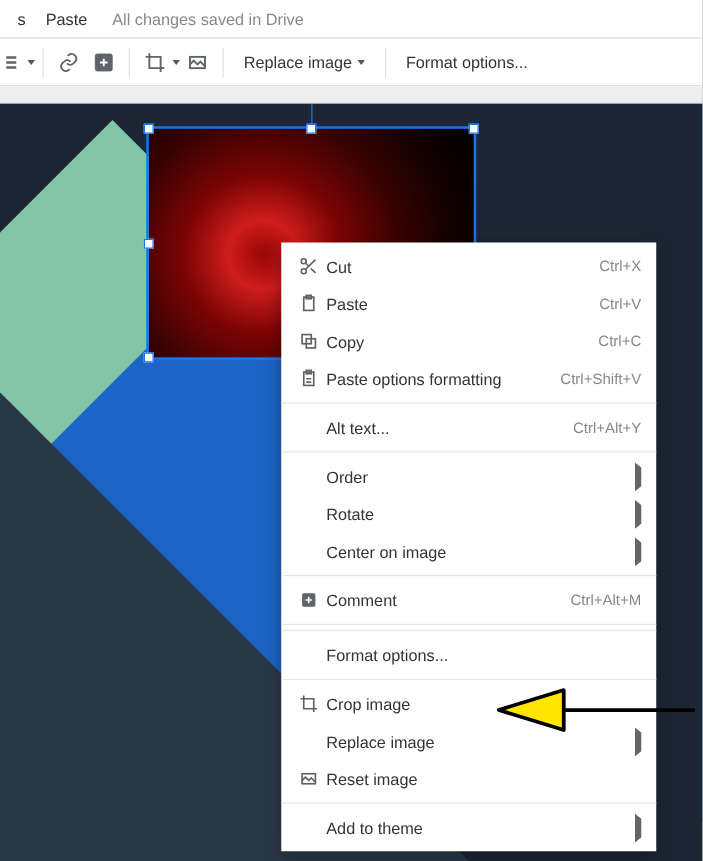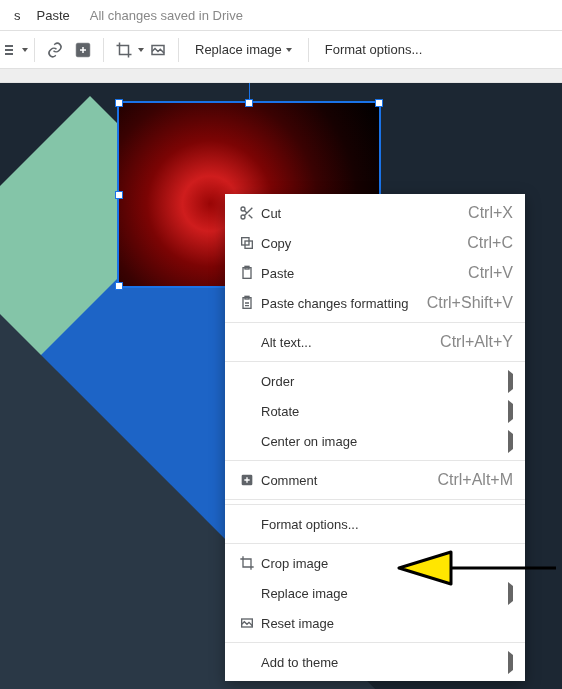--- a/index.html
+++ b/index.html
@@ -102,21 +102,21 @@
     color: #333;
     padding: 4px 0;
   }
   .ctxmenu .row {
     display: flex; align-items: center;
     height: 30px;
     padding: 0 12px 0 8px;
   }
   .ctxmenu .icon-slot { width: 28px; display:flex; align-items:center; justify-content:center; color:#5f6368; }
   .ctxmenu .label { flex: 1; }
-  .ctxmenu .shortcut { color: #888; font-size: 16px; }
+  .ctxmenu .shortcut { color: #888; font-size: 12px; }
   .ctxmenu .sub { color: #888; }
   .ctxmenu .divider { height: 1px; background: #e5e5e5; margin: 4px 0; }
   .tri-r { width:0; height:0; border-top:4px solid transparent; border-bottom:4px solid transparent; border-left:5px solid #666; }
 
   
   .annot-arrow {
     position: absolute;
     left: 391px; top: 455px;
     pointer-events: none;
   }
@@ -209,46 +209,46 @@
             <circle cx="6" cy="18" r="3"></circle>
             <path d="M20 4L8.12 15.88M14.47 14.48L20 20M8.12 8.12L12 12"></path>
           </svg>
         </span>
       <span class="label">Cut</span>
       <span class="shortcut">Ctrl+X</span>
     </div>
     <div class="row">
       <span class="icon-slot">
           <svg width="16" height="16" viewBox="0 0 24 24" fill="none" stroke="#5f6368" stroke-width="2">
+            <rect x="6" y="4" width="12" height="16"></rect>
+            <rect x="9" y="2" width="6" height="4"></rect>
+          </svg>
+        </span>
+      <span class="label">Paste</span>
+      <span class="shortcut">Ctrl+V</span>
+    </div>
+    <div class="row">
+      <span class="icon-slot">
+          <svg width="16" height="16" viewBox="0 0 24 24" fill="none" stroke="#5f6368" stroke-width="2">
             <rect x="9" y="9" width="11" height="11"></rect>
             <rect x="4" y="4" width="11" height="11"></rect>
           </svg>
         </span>
       <span class="label">Copy</span>
       <span class="shortcut">Ctrl+C</span>
-    </div>
-    <div class="row">
-      <span class="icon-slot">
-          <svg width="16" height="16" viewBox="0 0 24 24" fill="none" stroke="#5f6368" stroke-width="2">
-            <rect x="6" y="4" width="12" height="16"></rect>
-            <rect x="9" y="2" width="6" height="4"></rect>
-          </svg>
-        </span>
-      <span class="label">Paste</span>
-      <span class="shortcut">Ctrl+V</span>
     </div>
     <div class="row">
       <span class="icon-slot">
           <svg width="16" height="16" viewBox="0 0 24 24" fill="none" stroke="#5f6368" stroke-width="2">
             <rect x="6" y="4" width="12" height="16"></rect>
             <rect x="9" y="2" width="6" height="4"></rect>
             <path d="M9 12h6M9 16h6"></path>
           </svg>
         </span>
-      <span class="label">Paste changes formatting</span>
+      <span class="label">Paste options formatting</span>
       <span class="shortcut">Ctrl+Shift+V</span>
     </div>
 
     <div class="divider"></div>
 
     <div class="row">
       <span class="icon-slot"></span>
       <span class="label">Alt text...</span>
       <span class="shortcut">Ctrl+Alt+Y</span>
     </div>

